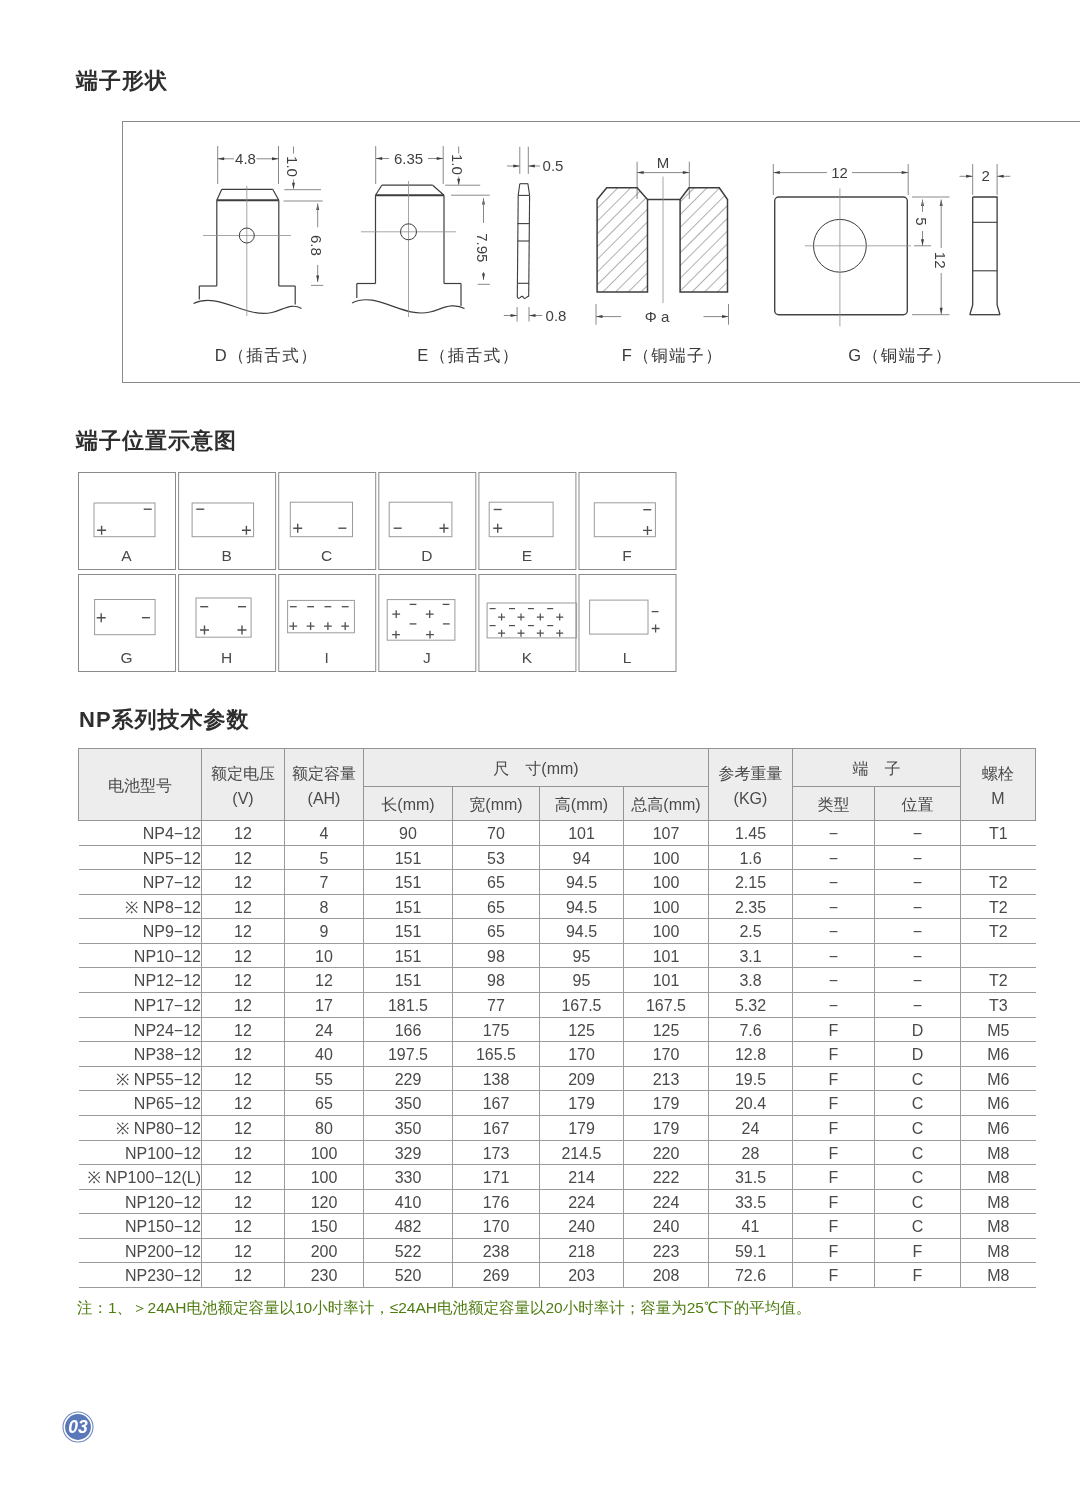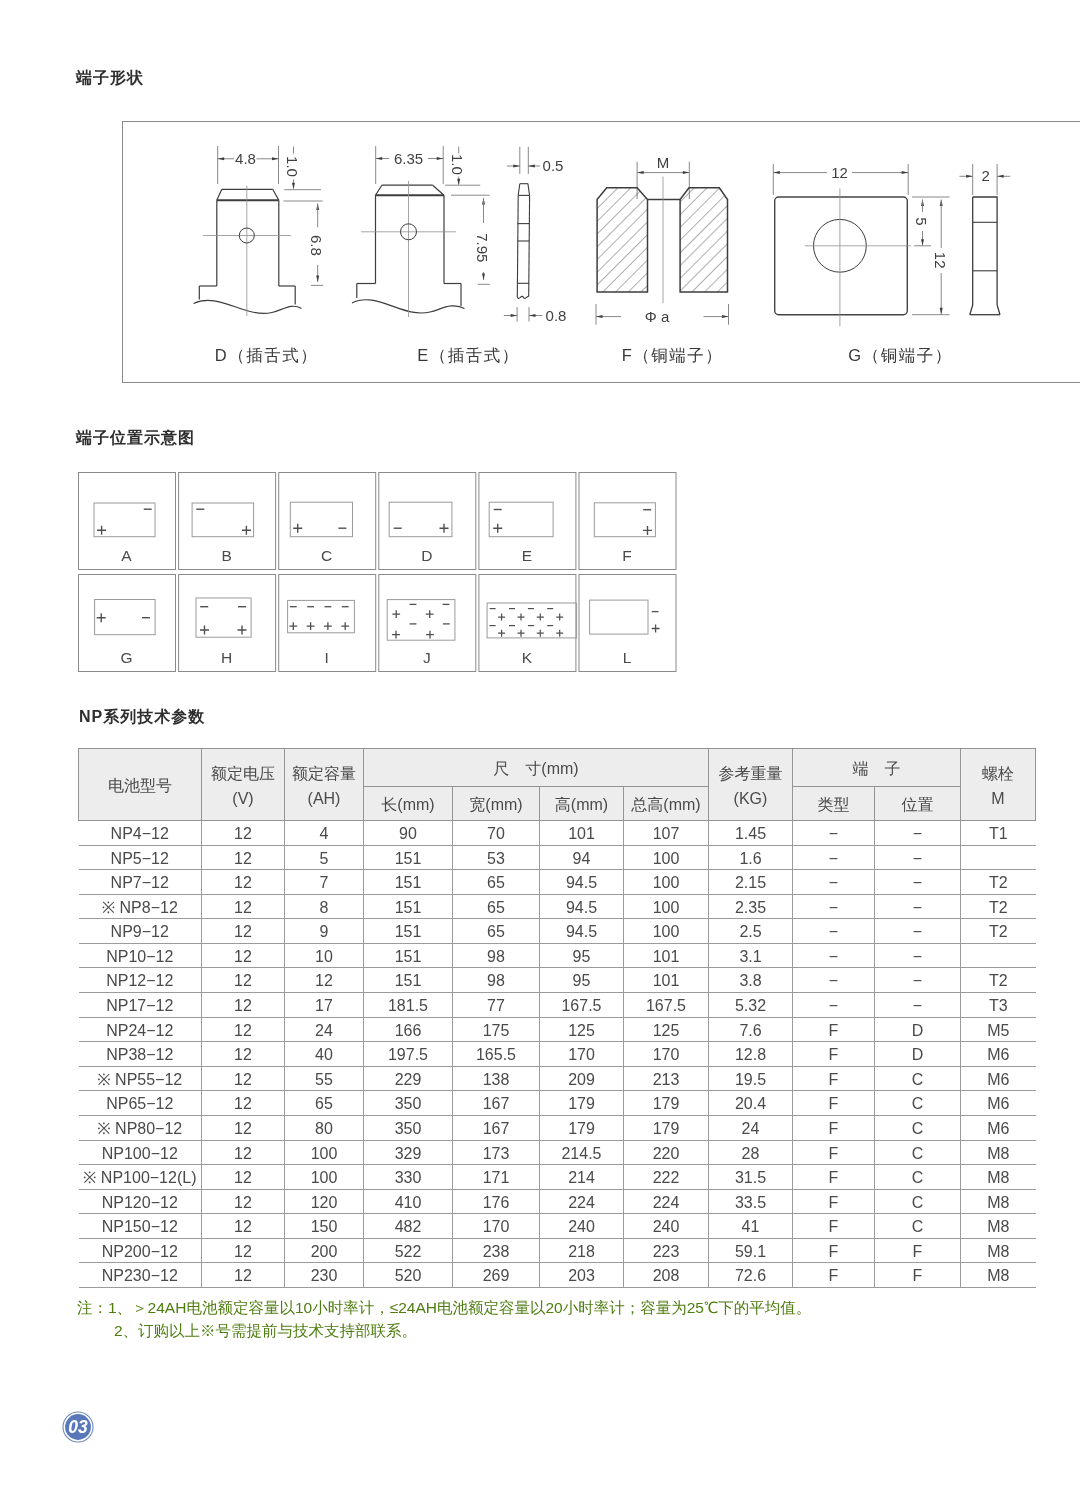--- a/index.html
+++ b/index.html
@@ -1,23 +1,23 @@
 <!DOCTYPE html>
 <html lang="zh"><head>
 <meta charset="utf-8">
 <title>NP系列技术参数</title>
 <style>
   html,body{margin:0;padding:0;background:#fff;}
   body{width:1080px;height:1490px;position:relative;font-family:"Liberation Sans",sans-serif;-webkit-font-smoothing:antialiased;}
-  .h{position:absolute;font-weight:bold;color:#2e2e2e;font-size:16px;letter-spacing:1px;line-height:1;}
+  .h{position:absolute;font-weight:bold;color:#2e2e2e;font-size:22px;letter-spacing:1px;line-height:1;}
   svg text{font-family:"Liberation Sans",sans-serif;}
   table.np{position:absolute;left:78px;top:748px;border-collapse:collapse;table-layout:fixed;font-size:16px;color:#4a4a4a;}
   table.np th{background:#ededed;border:1px solid #949494;font-weight:normal;text-align:center;padding:2px 0 0 0;line-height:25px;}
   table.np td{border:1px solid #9b9b9b;text-align:center;padding:3px 0 0 0;height:20.58px;line-height:20.58px;overflow:hidden;white-space:nowrap;}
-  table.np td:first-child{border-left:none;}
+  table.np td:first-child{border-left:none;text-align:right;}
   table.np td:last-child{border-right:none;}
   .notes{position:absolute;left:77px;top:1296px;font-size:15.5px;color:#4d7c0f;line-height:23px;}
   .notes .ind{padding-left:37px;}
   .badge{position:absolute;left:61px;top:1410px;width:34px;height:34px;text-align:center;}
 </style>
 </head>
 <body>
 
 <div class="h" style="left:76px;top:70px;">端子形状</div>
 
@@ -658,20 +658,19 @@
         <td>72.6</td>
         <td>F</td>
         <td>F</td>
         <td>M8</td>
       </tr>
 </tbody>
 </table>
 
 <div class="notes">
 <div>注：1、＞24AH电池额定容量以10小时率计，≤24AH电池额定容量以20小时率计；容量为25℃下的平均值。</div>
-<div class="ind">2、订购以上※号需提前与技术支持部联系。</div>
 </div>
 
 <div class="badge"><svg width="34" height="34" viewBox="0 0 34 34">
       <circle cx="17" cy="17" r="15" fill="#ffffff" stroke="#7288bd" stroke-width="1.1"></circle>
       <circle cx="17" cy="17" r="12.9" fill="#5878ba"></circle>
       <text x="17" y="23.2" font-size="17.5" font-family="Liberation Serif,serif" font-style="italic" font-weight="bold" fill="#ffffff" text-anchor="middle">03</text>
     </svg></div>
 
 </body></html>

